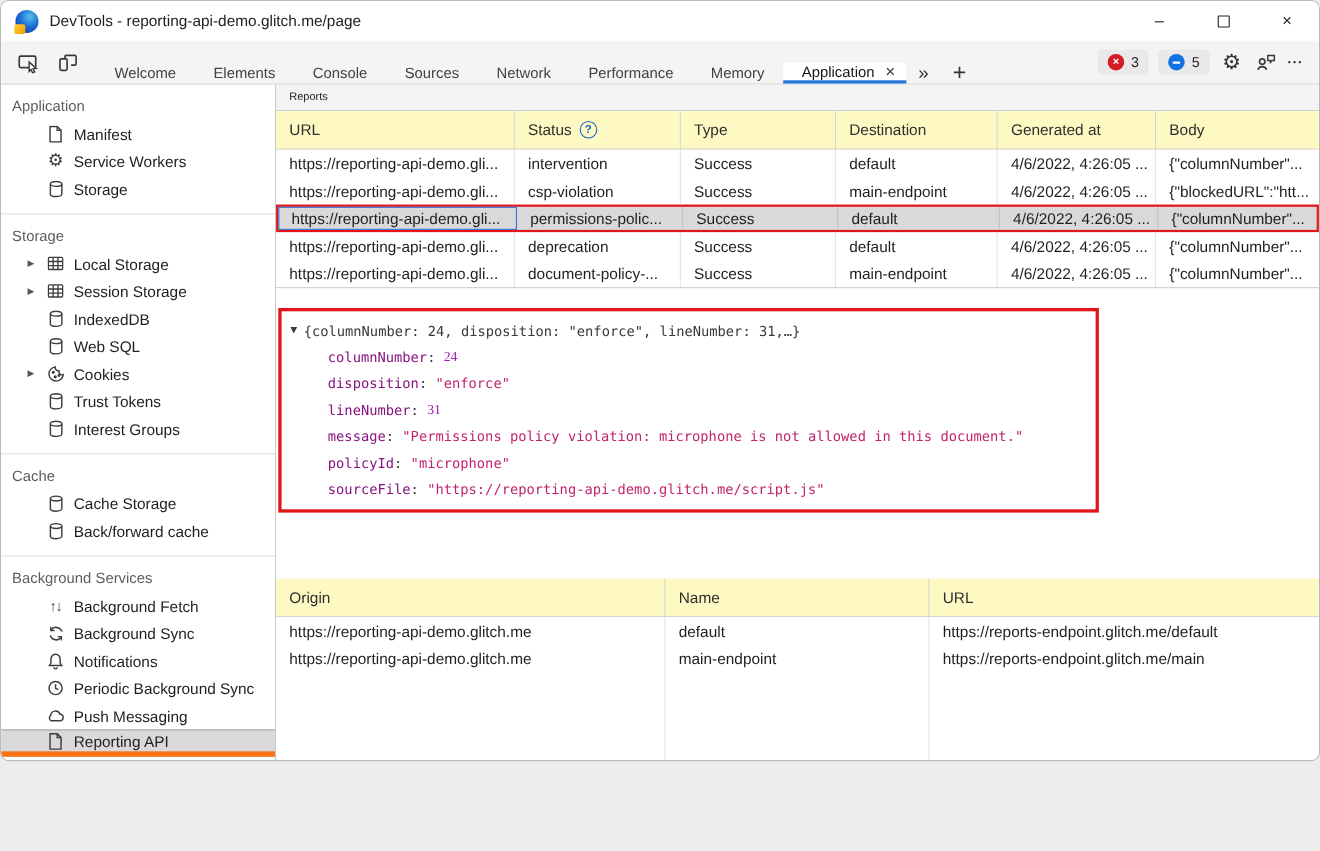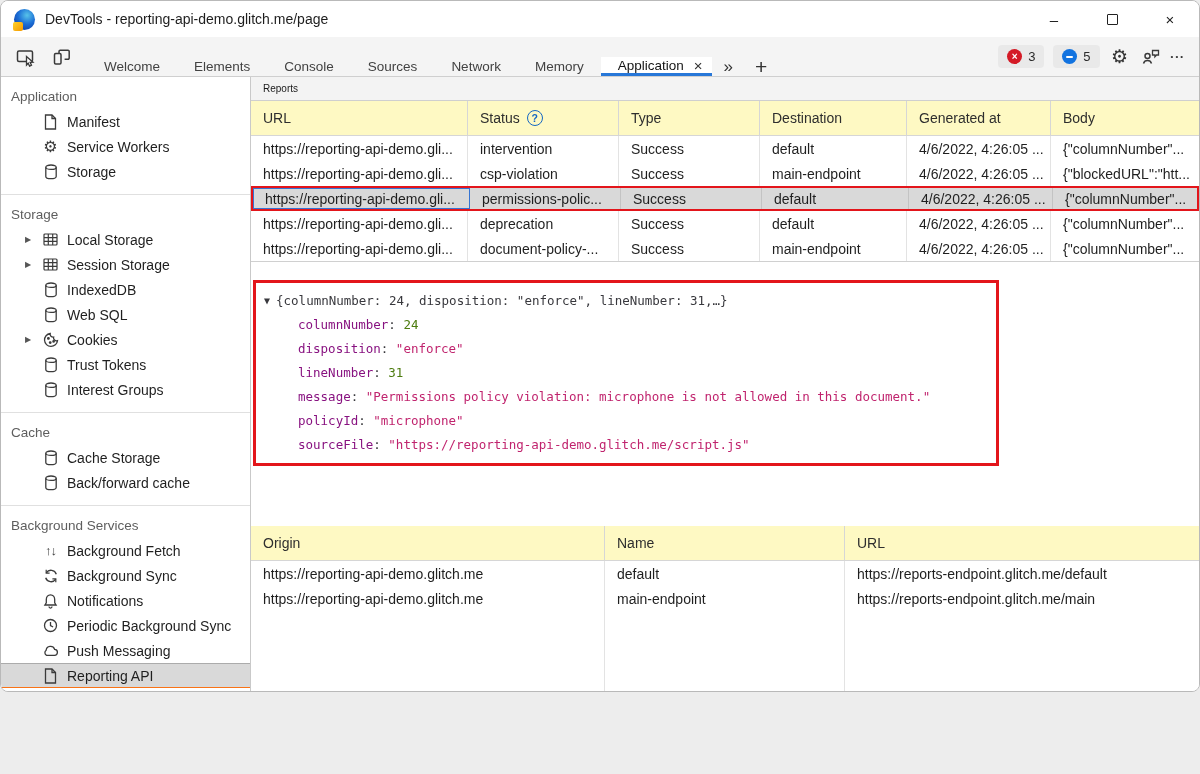--- a/index.html
+++ b/index.html
@@ -41,21 +41,21 @@
   
   .sidebar { width:250px; flex:0 0 auto; border-right:1px solid #c9c9c9; display:flex; flex-direction:column; background:#fff; overflow:hidden; }
   .side-section { padding:6px 0 10px; border-bottom:1px solid #e0e0e0; }
   .sec-title { height:26px; display:flex; align-items:center; padding-left:10px; color:#5e5e5e; font-size:13.5px; }
   .item { height:25px; display:flex; align-items:center; padding-left:24px; font-size:14px; color:#1f1f1f; }
   .exp { width:17px; font-size:8px; color:#555; flex:0 0 auto; }
   .sicon { width:17px; height:17px; margin-right:8px; flex:0 0 auto; display:flex; align-items:center; justify-content:center; color:#3b3b3b; }
   .sicon svg { display:block; }
   .gear-s { font-size:16px; line-height:1; }
   .updown-s { font-size:13px; letter-spacing:-1px; }
-  .item.selected { background:#d9d9d9; border-top:1px solid #ababab; border-bottom:1px solid #f97316; }
+  .item.selected { background:#d9d9d9; border-top:1px solid #ababab; border-bottom:5px solid #f97316; }
   .side-stub { height:13px; border-bottom:1px solid #e0e0e0; }
 
   
   .main { flex:1; display:flex; flex-direction:column; min-width:0; background:#fff; }
   .sec-bar { height:24px; background:#f3f3f3; border-bottom:1px solid #cfcfcf; display:flex; align-items:center; padding-left:12px; font-size:10px; color:#1a1a1a; flex:0 0 auto; }
   .sec-bar.topline { border-top:1px solid #cfcfcf; }
 
   .rep-pane { height:449px; flex:0 0 auto; display:flex; flex-direction:column; }
   .grid-head, .g-row { display:grid; }
   .rep-cols { grid-template-columns:217px 151px 141px 147px 144px 1fr; }
@@ -73,21 +73,21 @@
   .g-row.selected .cell:last-child { border-right:none; }
   .cell.focused { outline:1.5px solid #3574d3; outline-offset:-1.5px; }
 
   
   .detail-box { width:746px; margin:18px 0 0 2px; border:3px solid #e3151b; padding:5px 8px 7px; font-family:"DejaVu Sans Mono", monospace; font-size:12.5px; }
   .dline { height:24px; display:flex; align-items:center; white-space:pre; color:#38383d; }
   .dline .tri { font-size:10px; margin-right:6px; color:#38383d; }
   .prop { padding-left:34px; }
   .k { color:#881280; }
   .k::after { content:": "; color:#38383d; }
-  .v-num { color:#4d7c0f; }
+  .v-num { color:#a21caf;font-family:Liberation Serif, serif; }
   .v-str { color:#c0246e; }
 
   
   .end-pane { flex:1; display:flex; flex-direction:column; min-height:0; }
   .end-filler { flex:1; display:grid; }
   .fcell { border-right:1px solid #e3e3e3; }
   .fcell:last-child { border-right:none; }
 </style>
 </head>
 <body>
@@ -120,20 +120,21 @@
           <rect x="2.5" y="6.5" width="6.5" height="10.5" rx="1.2"></rect>
         </svg>
       </span>
     </div>
     <div class="tabs">
       <span class="tab">Welcome</span>
       <span class="tab">Elements</span>
       <span class="tab">Console</span>
       <span class="tab">Sources</span>
       <span class="tab">Network</span>
+      <span class="tab">Performance</span>
       <span class="tab">Memory</span>
       <span class="tab active">
         <span>Application</span>
         <span class="tab-close">×</span>
       </span>
       <span class="overflow-btn">»</span>
       <span class="plus-btn">+</span>
     </div>
     <div class="right-cluster">
       <span class="badge">

